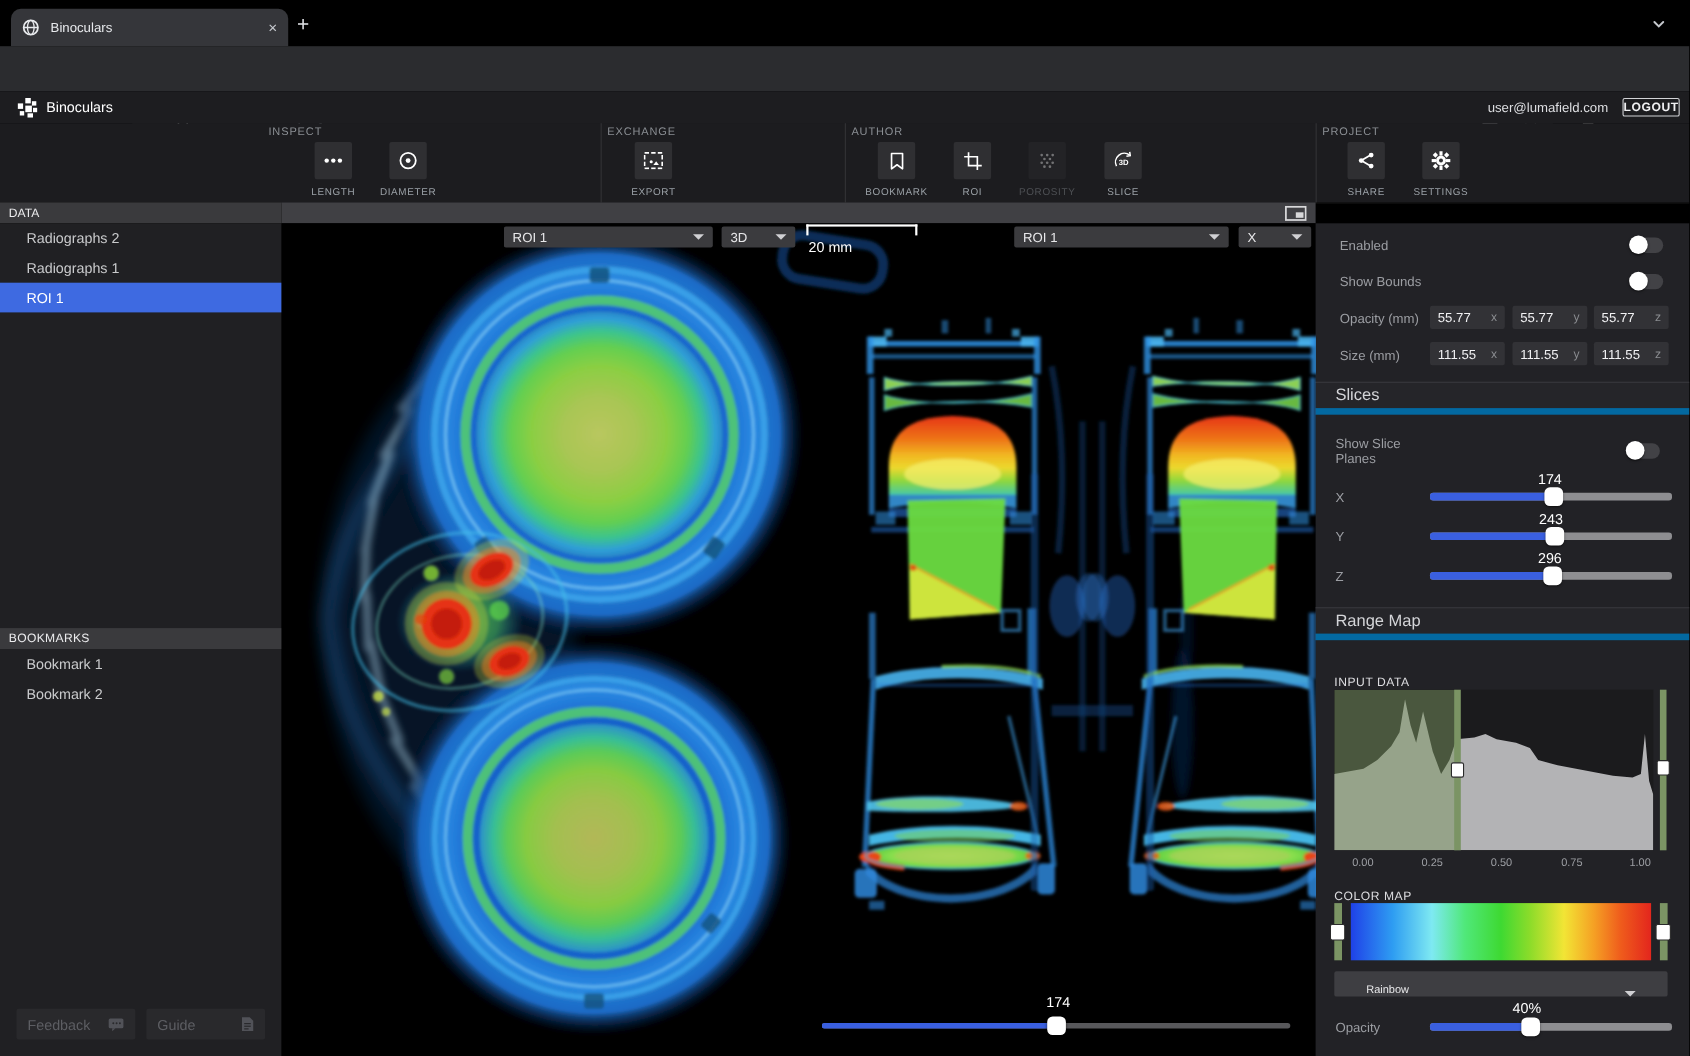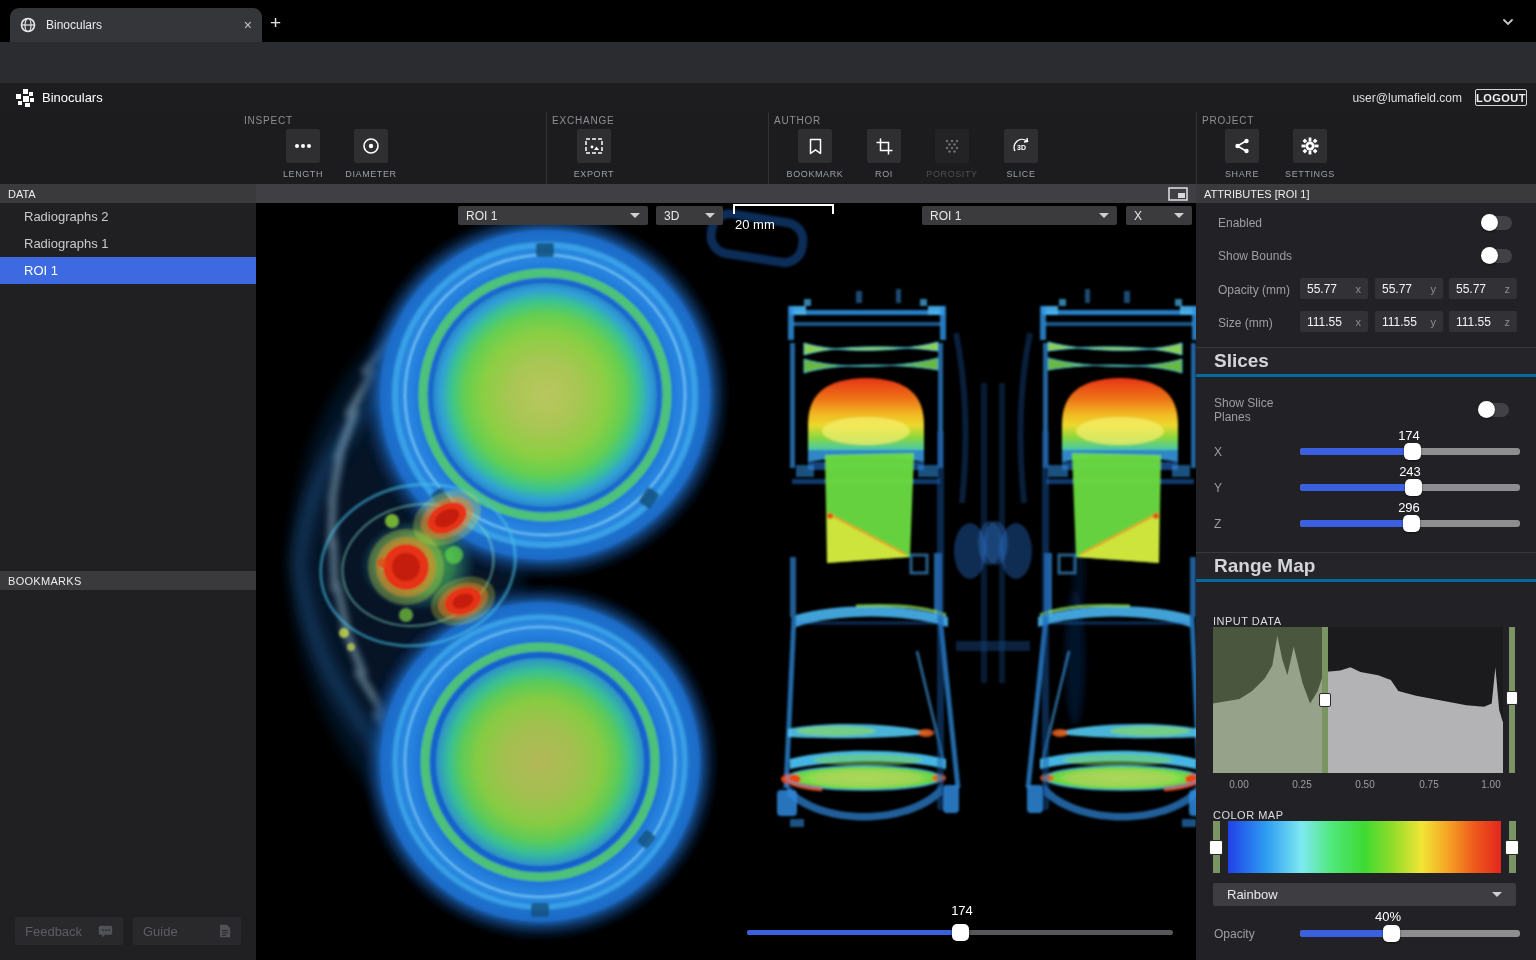--- a/index.html
+++ b/index.html
@@ -49,21 +49,21 @@
   .track .fill{position:absolute;left:0;top:0;bottom:0;background:#3a5fdf;border-radius:3px;}
   .knob{position:absolute;background:#fff;border-radius:5px;box-shadow:0 1px 3px rgba(0,0,0,.7);}
   
   #panel{left:1196px;top:203px;width:340px;height:757px;background:#222226;}
   .plabel{position:absolute;color:#9c9ea3;font-size:12px;}
   .pval{color:#fff;font-size:13px;text-align:center;}
   .tog{position:absolute;width:30px;height:14px;border-radius:8px;background:#424246;}
   .tog .tknob{position:absolute;left:-1px;top:-2px;width:17px;height:17px;border-radius:50%;background:#fff;box-shadow:0 1px 2px rgba(0,0,0,.6);}
   .vbox{position:absolute;width:68px;height:21px;background:#323236;border-radius:2px;display:flex;align-items:center;padding:0 7px;box-sizing:border-box;font-size:12px;color:#f2f2f4;}
   .vbox .ax{margin-left:auto;color:#8a8c90;font-size:11px;}
-  .sech{position:absolute;left:0;width:340px;height:30px;background:#252529;border-top:1px solid #39393d;border-bottom:3px solid #0369a1;display:flex;align-items:center;padding-left:18px;box-sizing:border-box;font-size:19px;color:#d4d5d8;font-weight:bold;}
+  .sech{position:absolute;left:0;width:340px;height:30px;background:#252529;border-top:1px solid #39393d;border-bottom:6px solid #0369a1;display:flex;align-items:center;padding-left:18px;box-sizing:border-box;font-size:15px;color:#d4d5d8;}
   .caplabel{position:absolute;color:#dddde0;font-size:11px;letter-spacing:.5px;}
   .tick{position:absolute;width:36px;text-align:center;color:#9c9ea3;font-size:10px;}
   .gbar{position:absolute;width:6px;background:#7b9464;}
   .gknob{position:absolute;width:12px;height:14px;background:#fff;border:1px solid #2a2a2a;border-radius:2px;box-sizing:border-box;}
   .ptrack{position:absolute;height:7px;border-radius:3px;background:#8e8e91;}
   .ptrack .fill{position:absolute;left:0;top:0;bottom:0;background:#3a5fdf;border-radius:3px;}
   .pknob{position:absolute;width:17px;height:17px;background:#fff;border-radius:5px;box-shadow:0 1px 2px rgba(0,0,0,.6);}
 </style>
 </head>
 <body>
@@ -241,27 +241,28 @@
     </div>
   </div>
 
   <div class="abs striph" style="left:0;width:256px;background:#3a3a3d;padding-left:8px;box-sizing:border-box;">DATA</div>
   <div class="abs striph" style="left:256px;width:940px;background:#404044;">
     <svg style="margin-left:912px;" width="20" height="14" viewBox="0 0 20 14">
         <rect x="1" y="1" width="18" height="12" fill="none" stroke="#d8d8da" stroke-width="1.6"></rect>
         <rect x="10" y="6" width="7" height="5" fill="#d8d8da"></rect>
       </svg>
   </div>
-  <div class="abs striph" style="left:1196px;width:340px;background:#3a3a3d;padding-left:8px;box-sizing:border-box;">ATTRIBUTES [ROI 1]</div>
 
   <div class="abs" id="sidebar">
     <div class="sitem">Radiographs 2</div>
     <div class="sitem">Radiographs 1</div>
     <div class="sitem sel">ROI 1</div>
     <div class="shead" style="position:absolute;left:0;top:368px;width:256px;box-sizing:border-box;">BOOKMARKS</div>
+    <div class="sitem" style="position:absolute;left:0;top:387px;width:232px;">Bookmark 1</div>
+    <div class="sitem" style="position:absolute;left:0;top:414px;width:232px;">Bookmark 2</div>
     <div class="fbtn" style="left:15px;top:714px;">
       <span>Feedback</span>
       <svg style="margin-left:auto;" width="15" height="13" viewBox="0 0 15 13">
           <rect x="0.8" y="0.8" width="13.4" height="9" rx="1.5" fill="#515258"></rect>
           <path d="M4 9.8 L4 12.4 L7 9.8 Z" fill="#515258"></path>
           <circle cx="5" cy="5.2" r="0.9" fill="#29292c"></circle>
           <circle cx="8" cy="5.2" r="0.9" fill="#29292c"></circle>
           <circle cx="11" cy="5.2" r="0.9" fill="#29292c"></circle>
         </svg>
     </div>
@@ -599,21 +600,21 @@
     <div class="tick" style="left:215px;top:576px;">0.75</div>
     <div class="tick" style="left:277px;top:576px;">1.00</div>
 
     <div class="caplabel" style="left:17px;top:606px;">COLOR MAP</div>
     <div class="abs" style="left:32px;top:618px;width:273px;height:52px;background:linear-gradient(90deg,#1f41e8 0%,#2e9df2 14%,#7ee9f2 27%,#50e87a 38%,#3ed932 50%,#8fdc2a 60%,#f2e535 71%,#f5a024 81%,#ef5b1c 90%,#e3261d 100%);"></div>
     <div class="gbar" style="left:17px;top:618px;height:52px;width:7px;"></div>
     <div class="gknob" style="left:13px;top:637px;width:14px;height:15px;"></div>
     <div class="gbar" style="left:313px;top:618px;height:52px;width:7px;"></div>
     <div class="gknob" style="left:309px;top:637px;width:14px;height:15px;"></div>
 
-    <div class="dd" style="left:17px;top:680px;width:303px;height:23px;background:#3e3e42;font-size:13px;padding:0 14px;">
+    <div class="dd" style="left:17px;top:680px;width:303px;height:23px;background:#3e3e42;font-size:10px;padding:0 29px;align-items:flex-end;">
         <span>Rainbow</span>
         <span class="caret"></span>
       </div>
 
     <div class="pval" style="position:absolute;left:172px;top:706px;width:40px;">40%</div>
     <div class="plabel" style="left:18px;top:724px;">Opacity</div>
     <div class="ptrack" style="left:104px;top:727px;width:220px;">
         <div class="fill" style="width:41%;"></div>
         <div class="pknob" style="left:83px;top:-5px;"></div>
       </div>

